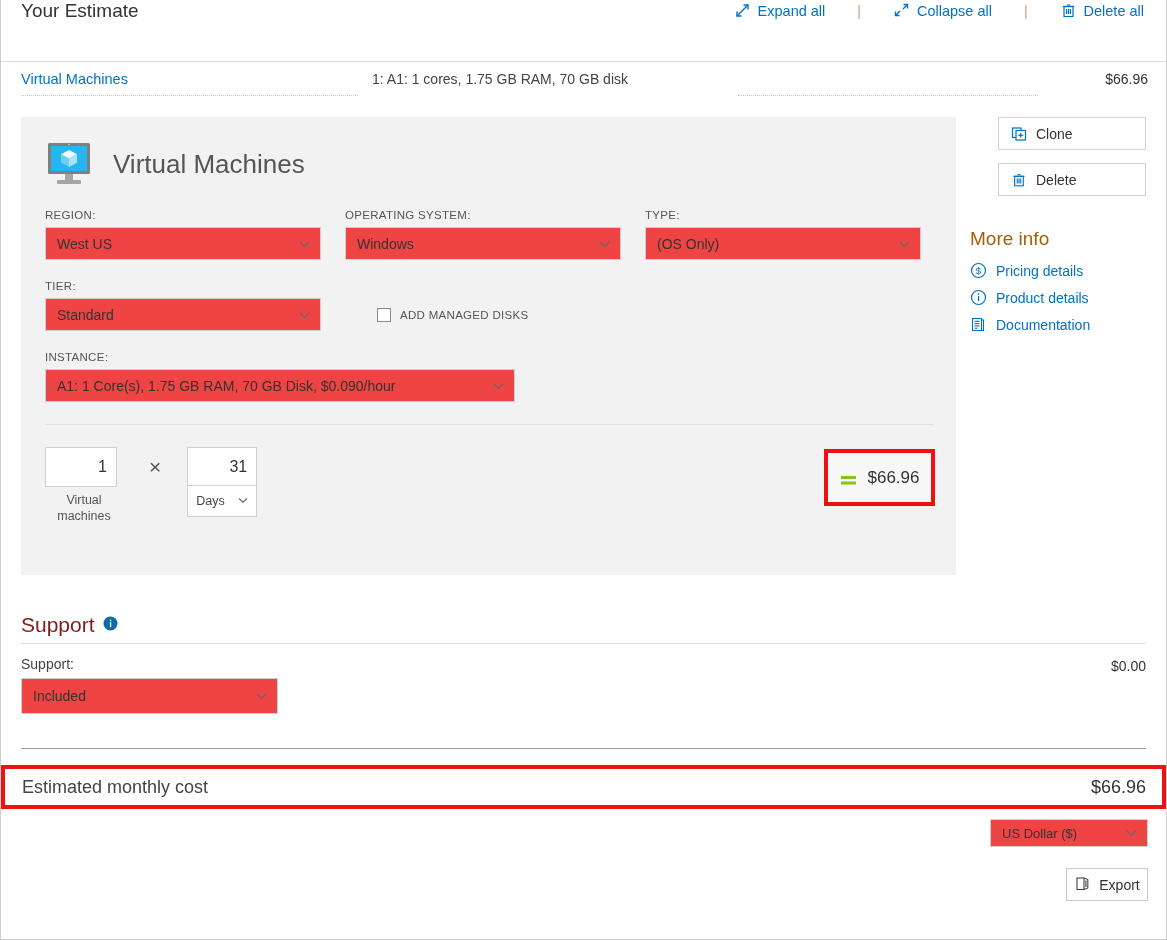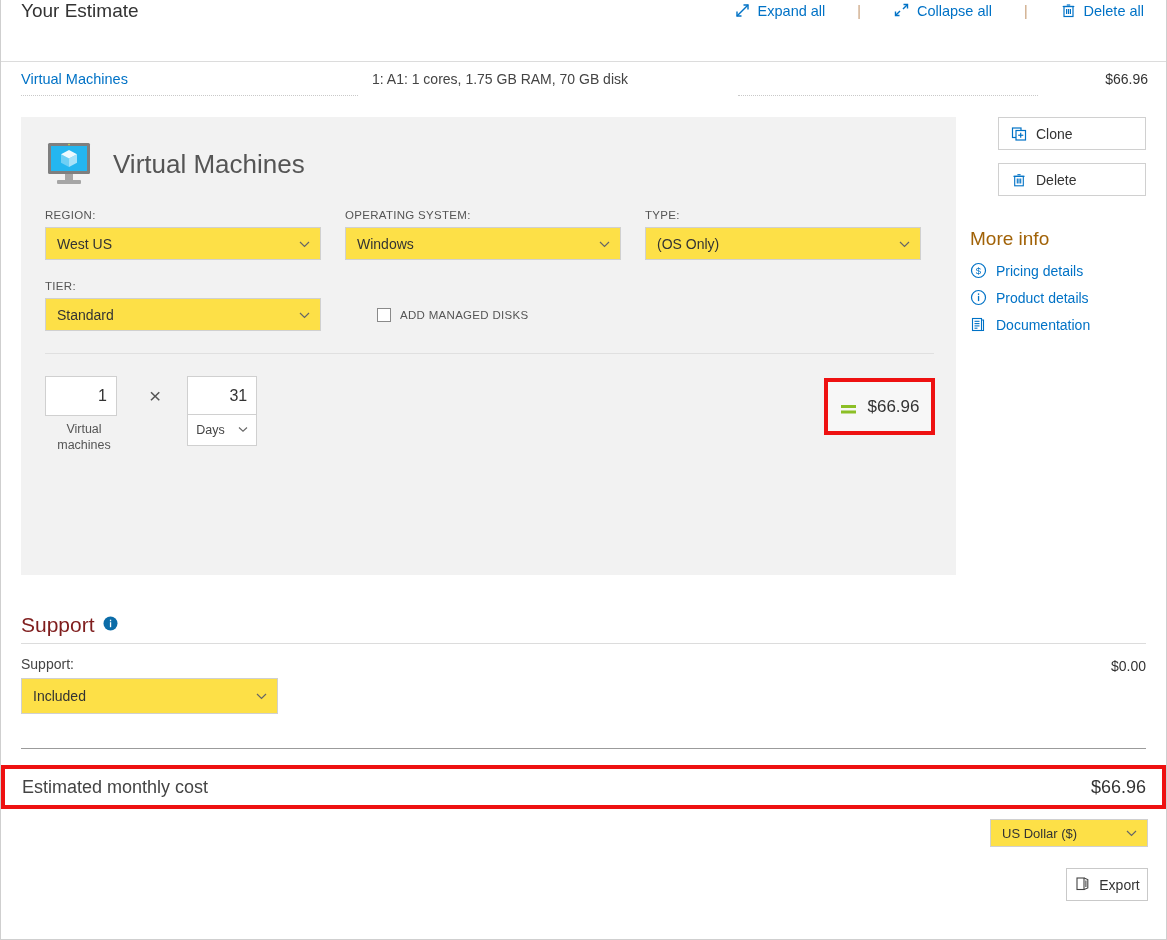--- a/index.html
+++ b/index.html
@@ -84,21 +84,21 @@
   .vm-icon { width: 48px; height: 46px; display: block; }
 
   .field-label {
     font-size: 11.5px; color: #555; letter-spacing: .3px;
     text-transform: uppercase; margin-bottom: 6px;
   }
   .row-fields { display: flex; gap: 0; margin-bottom: 20px; }
   .field { margin-right: 24px; }
 
   .select {
-    position: relative; height: 33px; background: #fde047;
+    position: relative; height: 33px; background: #ef4444;
     border: 1px solid #d0d0d0;
     display: flex; align-items: center;
     padding: 0 30px 0 11px;
     font-size: 14px; color: #333; cursor: pointer;
     user-select: none;
   }
   .select .chev {
     position: absolute; right: 9px; top: 50%;
     transform: translateY(-50%);
     width: 13px; height: 13px;
@@ -357,20 +357,33 @@
                   </svg>
               </span>
             </div>
           </div>
           <div class="checkbox-wrap">
             <span class="checkbox"></span>
             <span class="checkbox-label">ADD MANAGED DISKS</span>
           </div>
         </div>
 
+        <div class="row-fields">
+          <div class="field">
+            <div class="field-label">INSTANCE:</div>
+            <div class="select w-instance">
+              <span>A1: 1 Core(s), 1.75 GB RAM, 70 GB Disk, $0.090/hour</span>
+              <span class="chev">
+                <svg viewBox="0 0 13 13" width="13" height="13">
+                    <polyline points="2,4.5 6.5,9 11,4.5" fill="none" stroke="#666" stroke-width="1.2"></polyline>
+                  </svg>
+              </span>
+            </div>
+          </div>
+        </div>
 
         <div class="divider"></div>
 
         <div class="calc-row">
           <div>
             <div class="qty-box">1</div>
             <div class="qty-caption">Virtual machines</div>
           </div>
 
           <div class="times">×</div>

